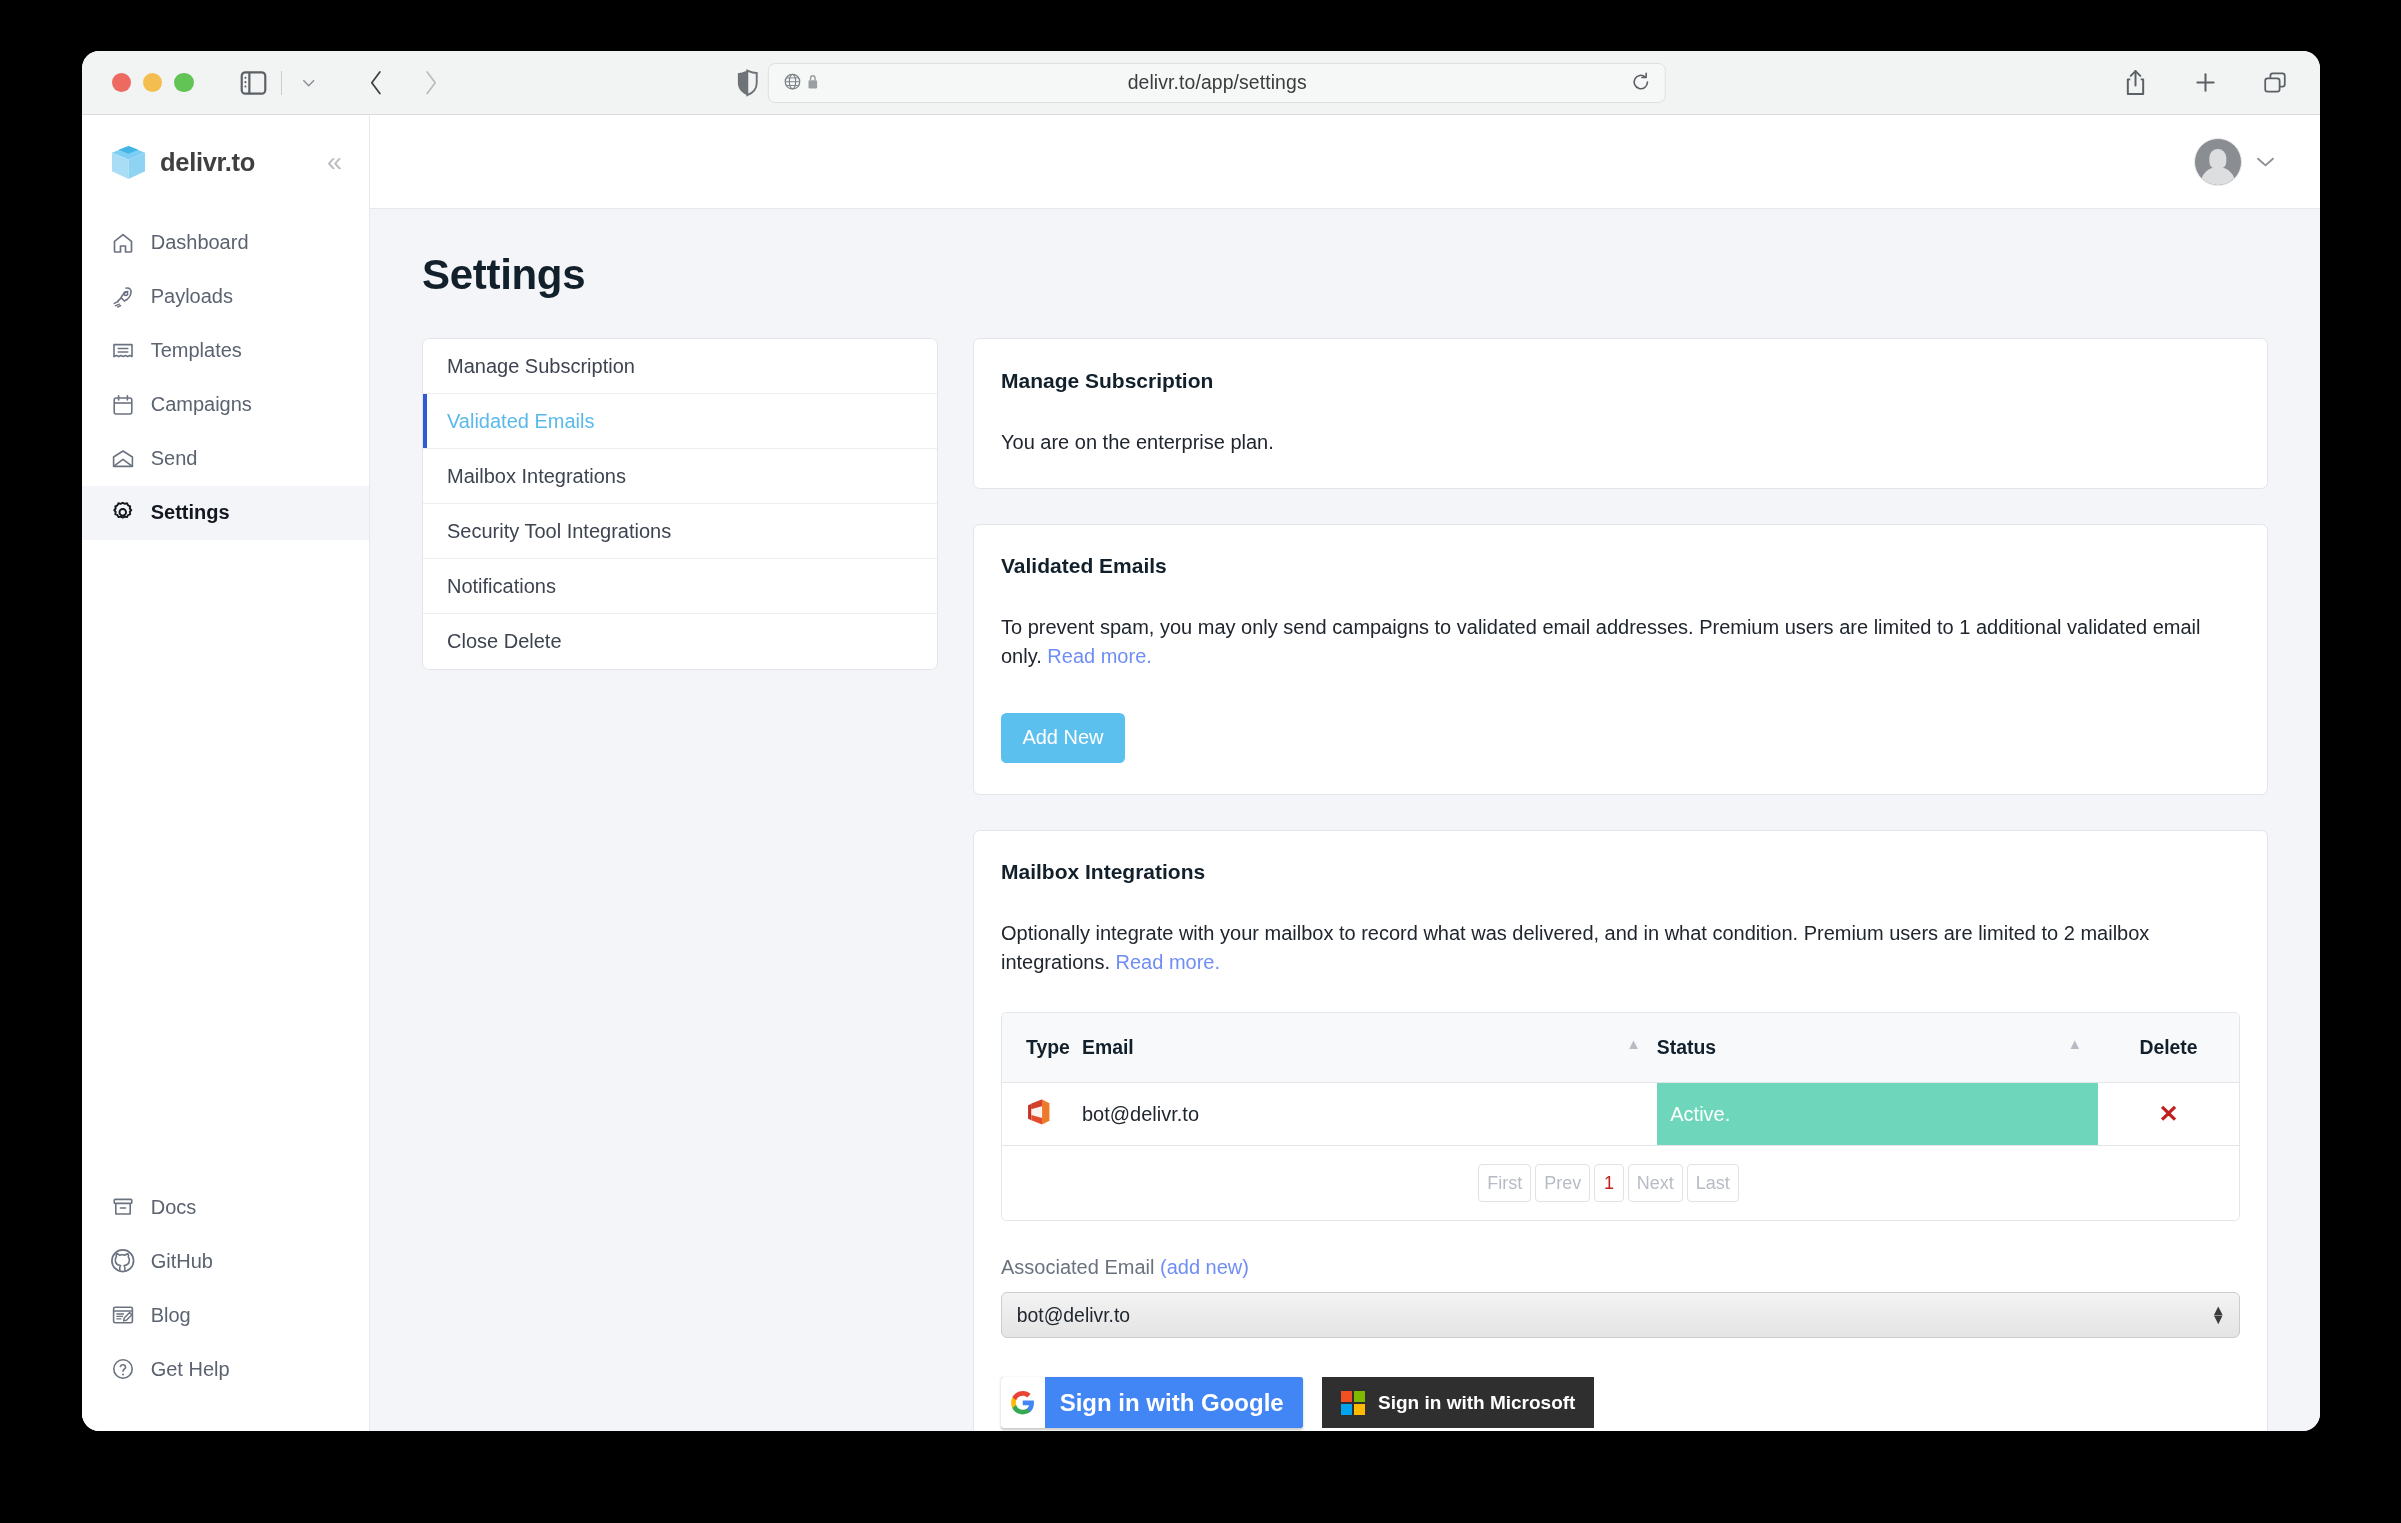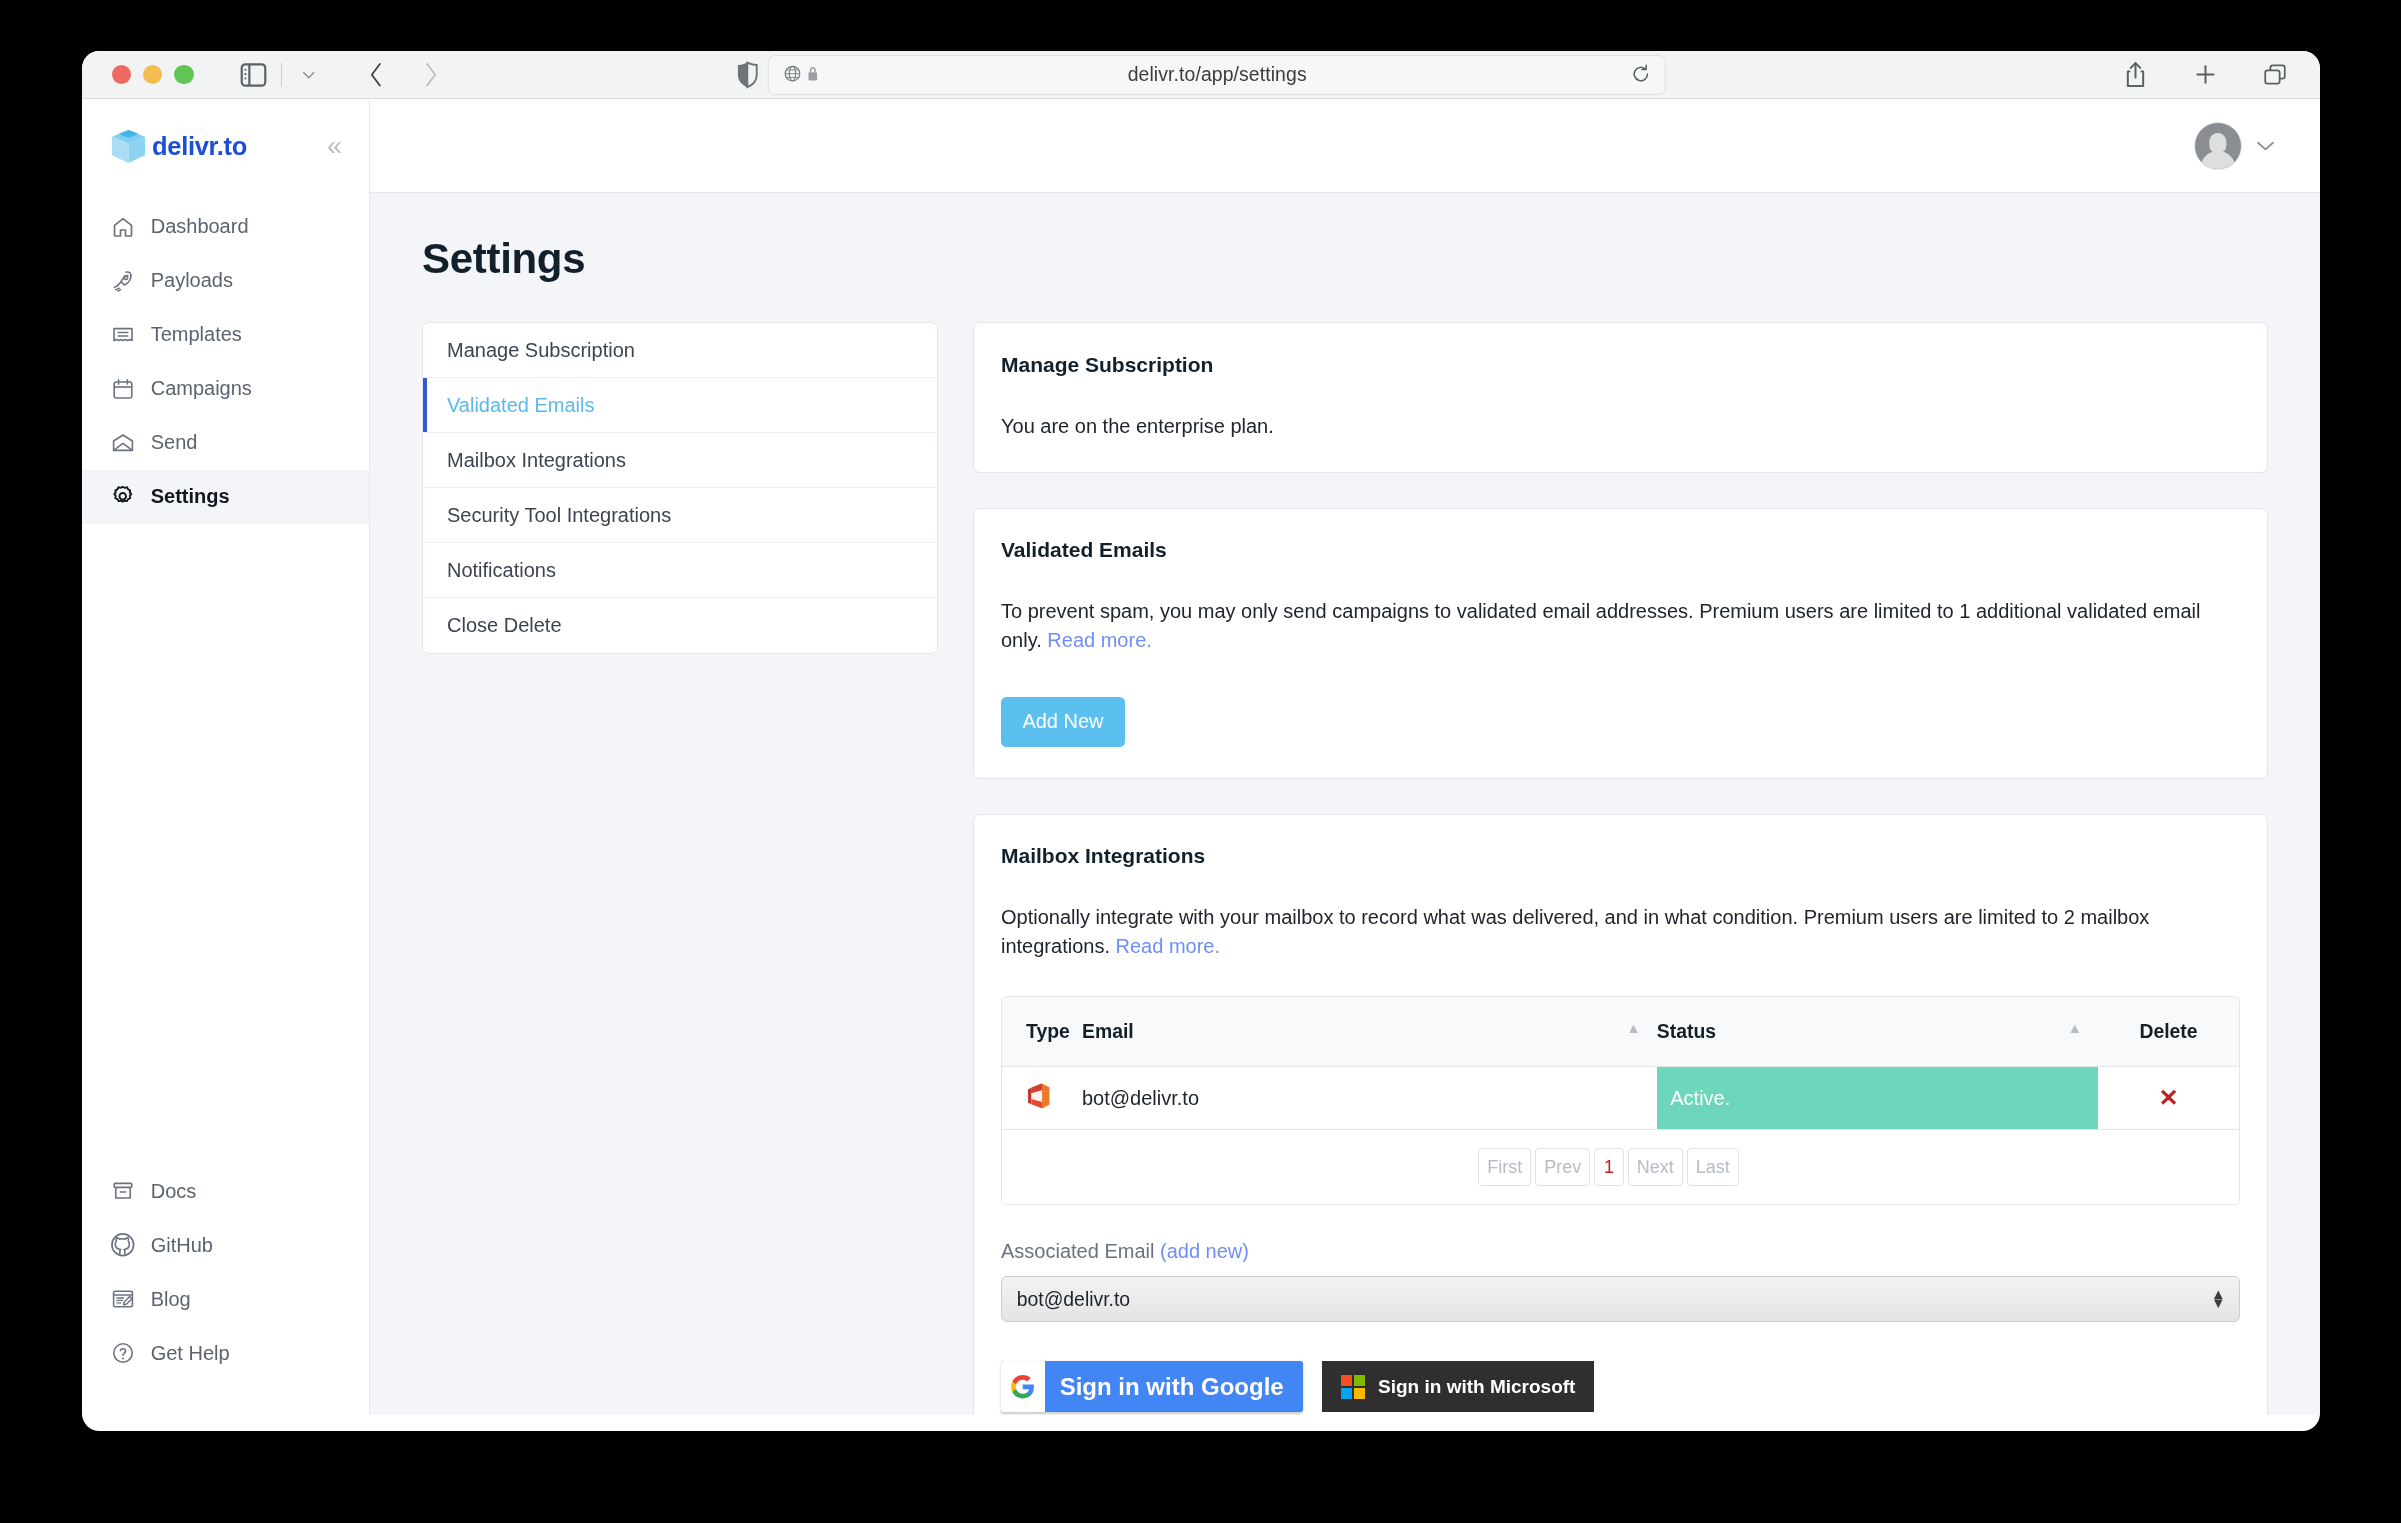--- a/index.html
+++ b/index.html
@@ -16,21 +16,21 @@
     left: 82px; top: 51px;
     width: 2238px; height: 1380px;
     background: #ffffff;
     border-radius: 17.4px;
     overflow: hidden;
     box-shadow: 0 12px 40px rgba(0,0,0,.55);
   }
 
   
   .titlebar {
-    height: 48px;
+    height: 64px;
     background: #f2f3f3;
     border-bottom: 0.7px solid #d9dbdc;
     display: flex; align-items: center;
     padding: 0 29.5px;
     position: relative;
     gap: 12px;
   }
   .traffic { display: flex; gap: 12px; align-items: center; }
   .dot { width: 19.4px; height: 19.4px; border-radius: 50%; }
   .dot.red { background: #ec6a5f; }
@@ -81,22 +81,22 @@
     border-right: 0.7px solid #e6e8eb;
     display: flex; flex-direction: column;
   }
   .brand {
     height: 94px;
     display: flex; align-items: center;
     padding: 0 27px;
   }
   .brand-logo { width: 39px; height: 39px; flex: 0 0 39px; }
   .brand-name {
-    font-size: 25.5px; font-weight: bold; color: #1d4ed8;
-    margin-left: 4px; letter-spacing: -0.3px;
+    font-size: 25.5px; font-weight: bold; color: #404040;
+    margin-left: 12px; letter-spacing: -0.3px;
   }
   .collapse-btn {
     margin-left: auto; color: #b9bcc1; font-size: 27px; line-height: 1;
     font-weight: 300;
   }
 
   .nav-list { padding-top: 6.7px; }
   .nav-item {
     height: 54px;
     display: flex; align-items: center;

